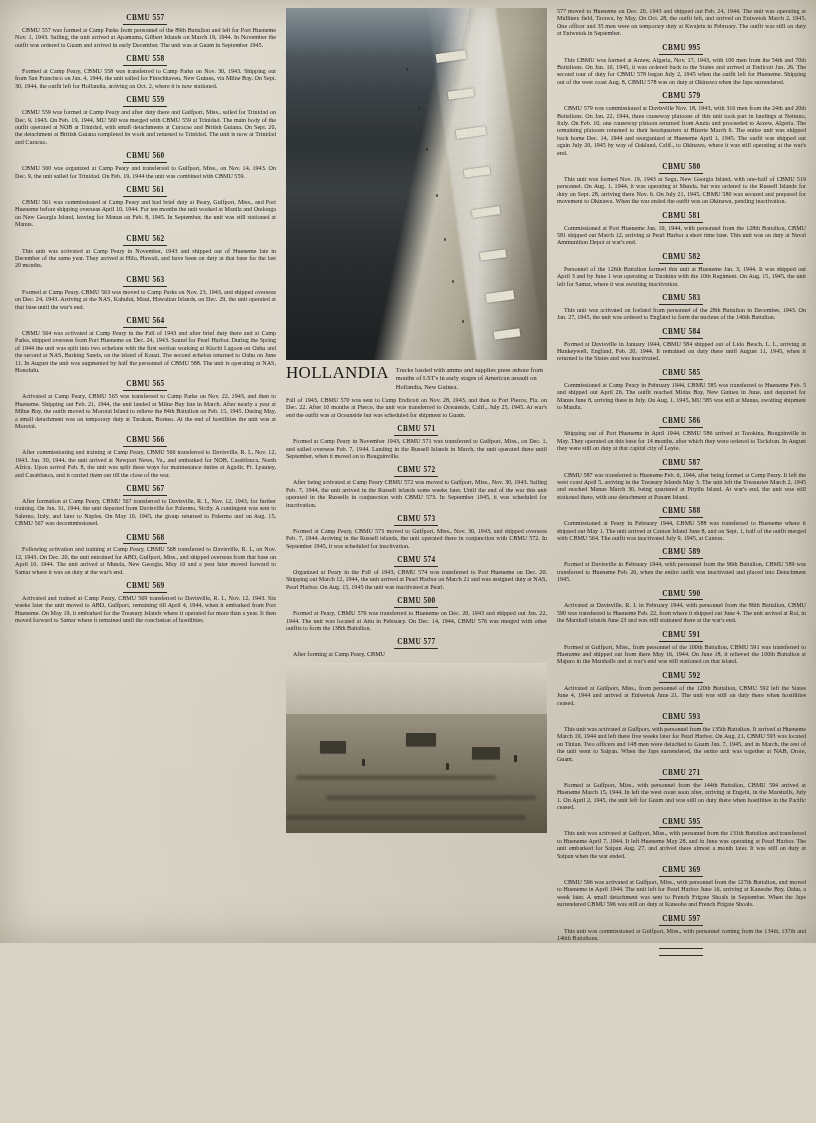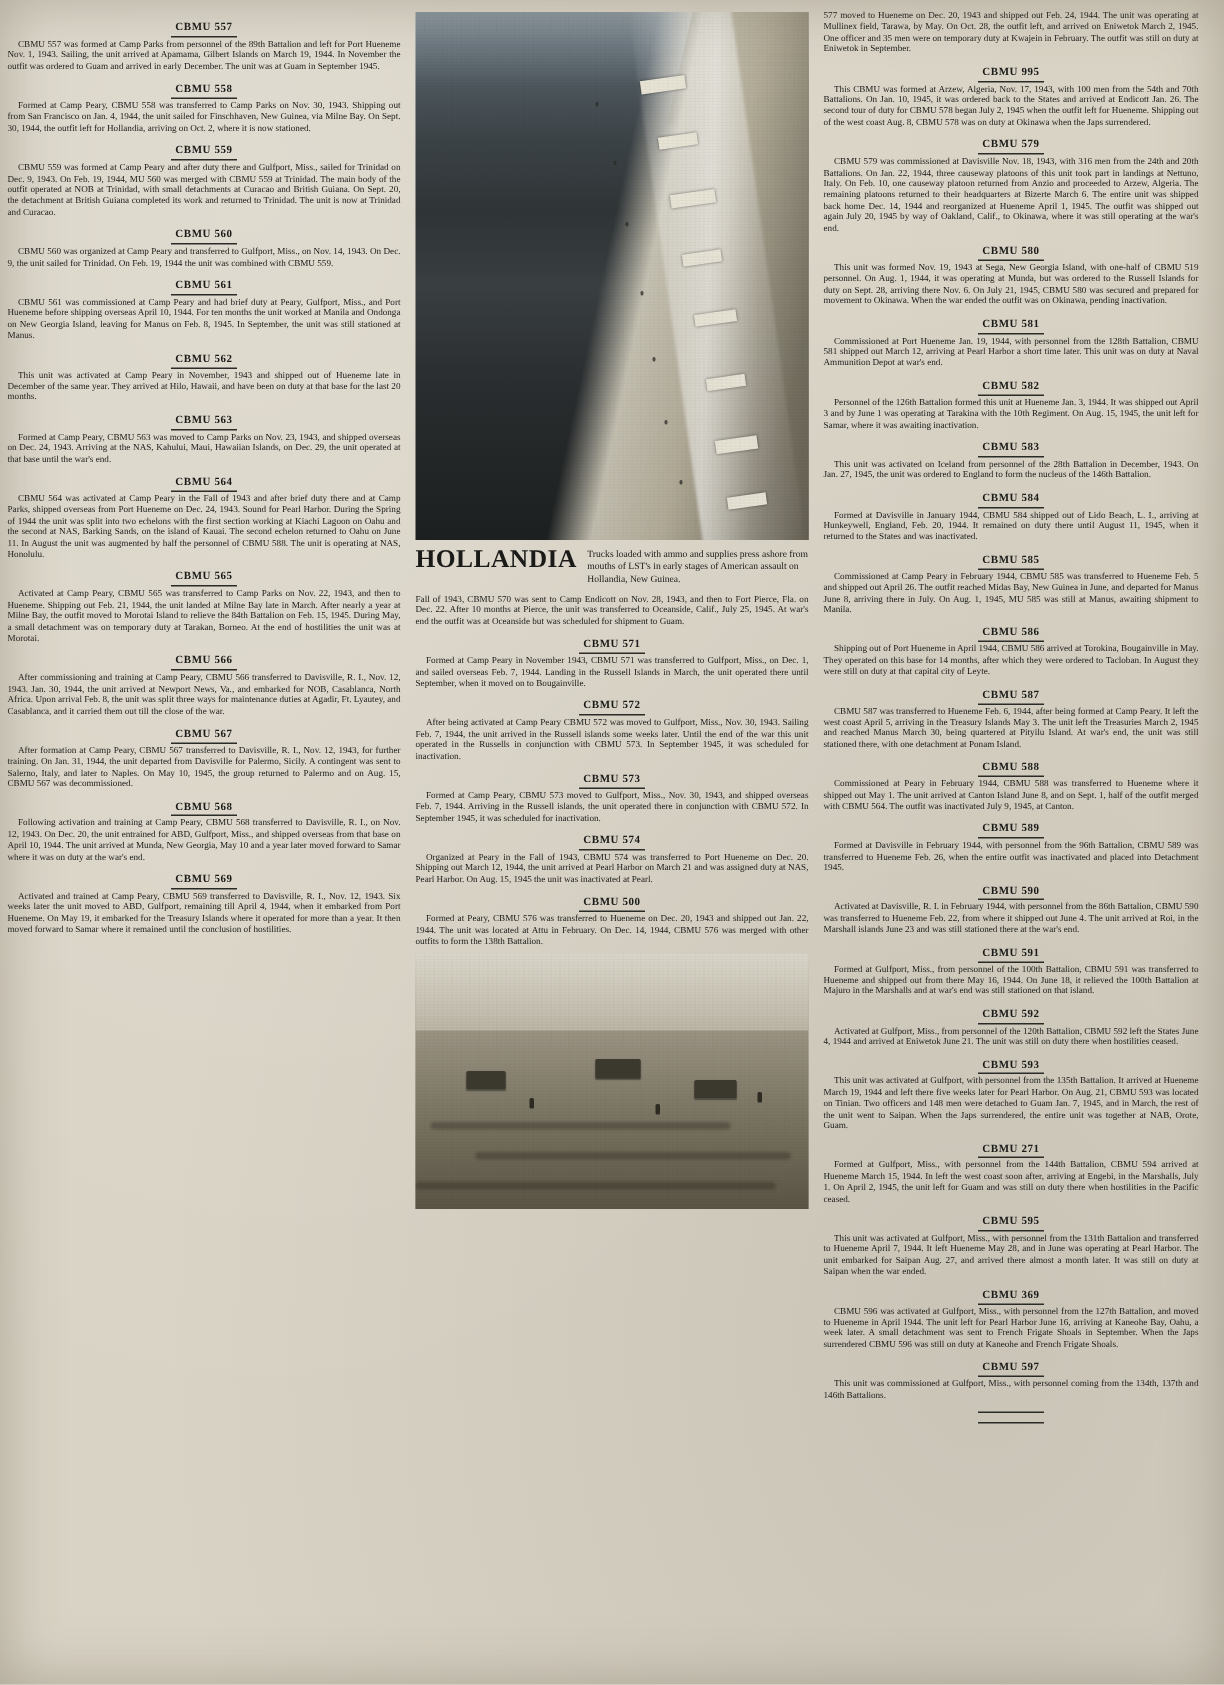--- a/index.html
+++ b/index.html
@@ -5,23 +5,23 @@
   html,body{margin:0;padding:0;}
   body{
     width:816px;height:1123px;
     background:#d8d2c4;
     font-family:"Liberation Serif", serif;
     color:#1a1a18;
     overflow:hidden;
   }
   .page{
     position:relative;
-    width:816px;height:1123px;
+    width:816px;height:943px;
     box-sizing:border-box;
-    padding:8px 10px 6px 5px;
+    padding:8px 10px 6px 15px;
     background:
       radial-gradient(ellipse at 20% 10%, rgba(255,255,255,.18), rgba(0,0,0,0) 60%),
       radial-gradient(ellipse at 80% 80%, rgba(0,0,0,.07), rgba(0,0,0,0) 60%),
       #d9d3c5;
   }
   .cols{
     display:flex;
     gap:10px;
     height:1107px;
   }
@@ -119,21 +119,21 @@
   .ok-machine{position:absolute;background:#3c392e;border-radius:1px;box-shadow:0 1px 1px rgba(0,0,0,.4);}
   .ok-fig{position:absolute;width:3px;height:7px;background:#2e2b22;border-radius:1px;}
   .cap{
     margin:4px 0 6px 0;
     display:flex;
     align-items:flex-start;
     gap:7px;
   }
   .cap-title{
     font-family:"Liberation Serif", serif;
-    font-weight:bold;
+    font-weight:normal;
     font-size:17px;
     letter-spacing:.3px;
     line-height:1;
     white-space:nowrap;
   }
   .cap-text{
     font-size:6.4px;
     line-height:1.3;
     text-align:left;
     padding-top:2px;
@@ -255,20 +255,24 @@
           <p class="body">Formed at Camp Peary, CBMU 573 moved to Gulfport, Miss., Nov. 30, 1943, and shipped overseas Feb. 7, 1944. Arriving in the Russell islands, the unit operated there in conjunction with CBMU 572. In September 1945, it was scheduled for inactivation.</p>
         </div>
       <div>
           <div class="unit-head"><span>CBMU 574</span><span class="rule"></span></div>
           <p class="body">Organized at Peary in the Fall of 1943, CBMU 574 was transferred to Port Hueneme on Dec. 20. Shipping out March 12, 1944, the unit arrived at Pearl Harbor on March 21 and was assigned duty at NAS, Pearl Harbor. On Aug. 15, 1945 the unit was inactivated at Pearl.</p>
         </div>
       <div>
           <div class="unit-head"><span>CBMU 500</span><span class="rule"></span></div>
           <p class="body">Formed at Peary, CBMU 576 was transferred to Hueneme on Dec. 20, 1943 and shipped out Jan. 22, 1944. The unit was located at Attu in February. On Dec. 14, 1944, CBMU 576 was merged with other outfits to form the 138th Battalion.</p>
         </div>
+      <div>
+          <div class="unit-head"><span>CBMU 577</span><span class="rule"></span></div>
+          <p class="body">After forming at Camp Peary, CBMU</p>
+        </div>
 
       <div class="photo okinawa">
         <div class="ok-sky"></div>
         <div class="ok-ground"></div>
         <div class="ok-rut" style="left:10px;top:112px;width:200px;"></div>
         <div class="ok-rut" style="left:40px;top:132px;width:210px;"></div>
         <div class="ok-rut" style="left:0px;top:152px;width:240px;"></div>
         <div class="ok-machine" style="left:34px;top:78px;width:26px;height:12px;"></div>
         <div class="ok-machine" style="left:120px;top:70px;width:30px;height:13px;"></div>
         <div class="ok-machine" style="left:186px;top:84px;width:28px;height:12px;"></div>

